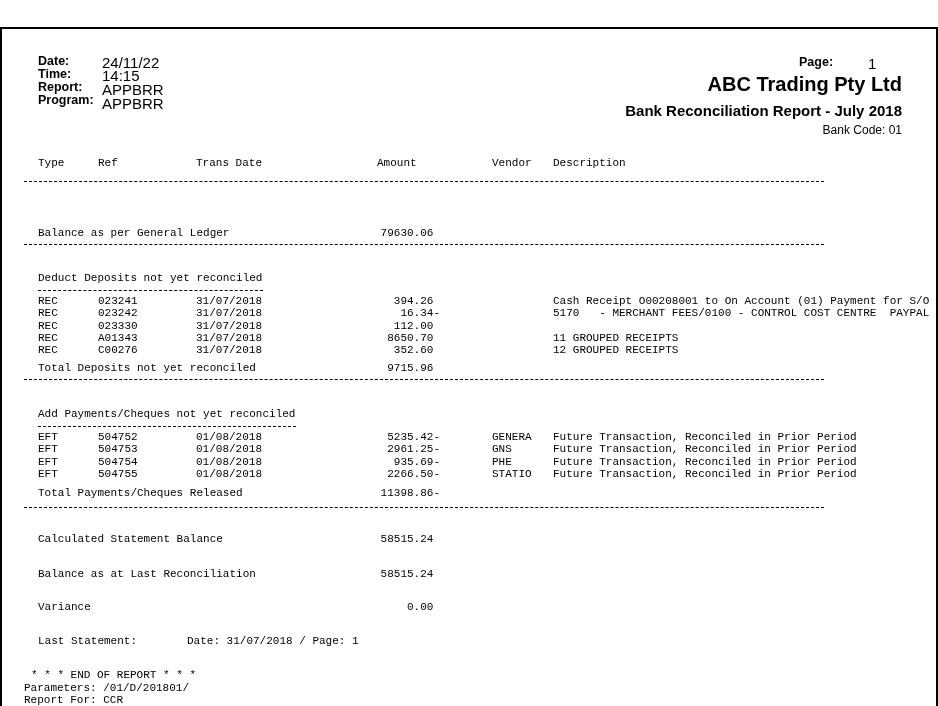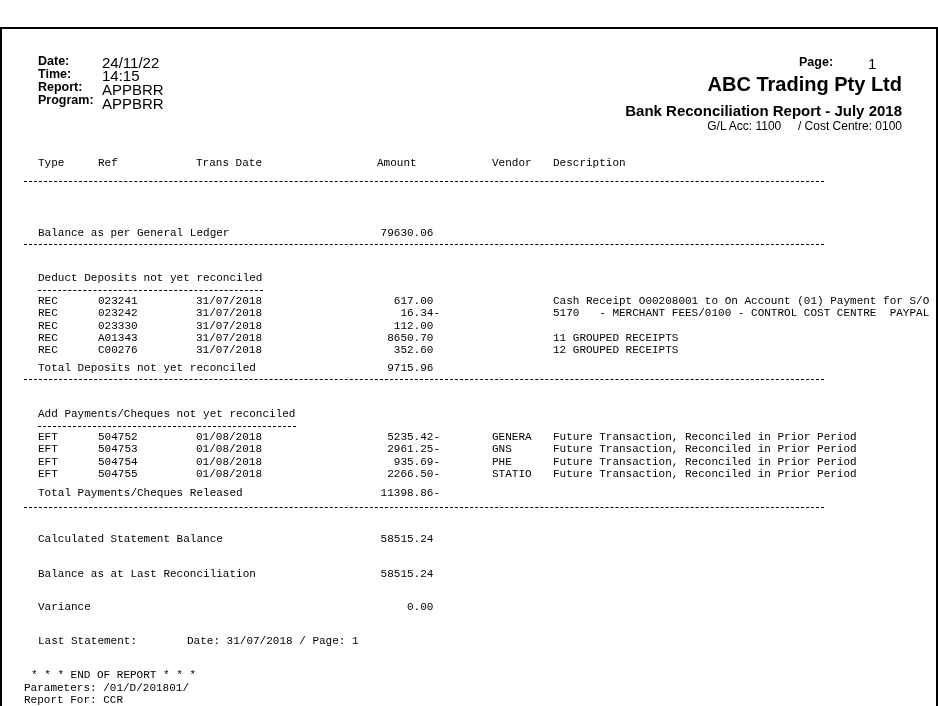--- a/index.html
+++ b/index.html
@@ -51,21 +51,21 @@
   <span class="meta-label" style="left:36px;top:38px">Time:</span>
   <span class="meta-value" style="left:100px;top:38px">14:15</span>
   <span class="meta-label" style="left:36px;top:51px">Report:</span>
   <span class="meta-value" style="left:100px;top:52px">APPBRR</span>
   <span class="meta-label" style="left:36px;top:64px">Program:</span>
   <span class="meta-value" style="left:100px;top:66px">APPBRR</span>
 
   <div class="title-block">
     <div class="company">ABC Trading Pty Ltd</div>
     <div class="rpt-title">Bank Reconciliation Report - July 2018</div>
-    <div class="sub2">G/L Acc: 1100     / Cost Centre: 0100</div>
+    <div class="sub1">Bank Code: 01</div>
   </div>
 
   <span class="meta-label" style="left:797px;top:26px">Page:</span>
   <span class="meta-value" style="left:866px;top:26px">1</span>
 
   <div class="ln" style="top:128px">
     <span class="ct">Type</span>
     <span class="cr">Ref</span>
     <span class="cd">Trans Date</span>
     <span class="cah">Amount</span>
@@ -82,21 +82,21 @@
 
   <div class="ln" style="top:243px">
     <span class="cl">Deduct Deposits not yet reconciled</span>
   </div>
   <div class="sep" style="top:261px;left:36px;width:225px"></div>
 
   <div class="ln" style="top:266px">
     <span class="ct">REC</span>
     <span class="cr">023241</span>
     <span class="cd">31/07/2018</span>
-    <span class="ca">617.00 </span>
+    <span class="ca">394.26 </span>
     <span class="cx">Cash Receipt O00208001 to On Account (01) Payment for S/O</span>
   </div>
   <div class="ln" style="top:278px">
     <span class="ct">REC</span>
     <span class="cr">023242</span>
     <span class="cd">31/07/2018</span>
     <span class="ca">16.34-</span>
     <span class="cx">5170   - MERCHANT FEES/0100 - CONTROL COST CENTRE  PAYPAL</span>
   </div>
   <div class="ln" style="top:291px">

